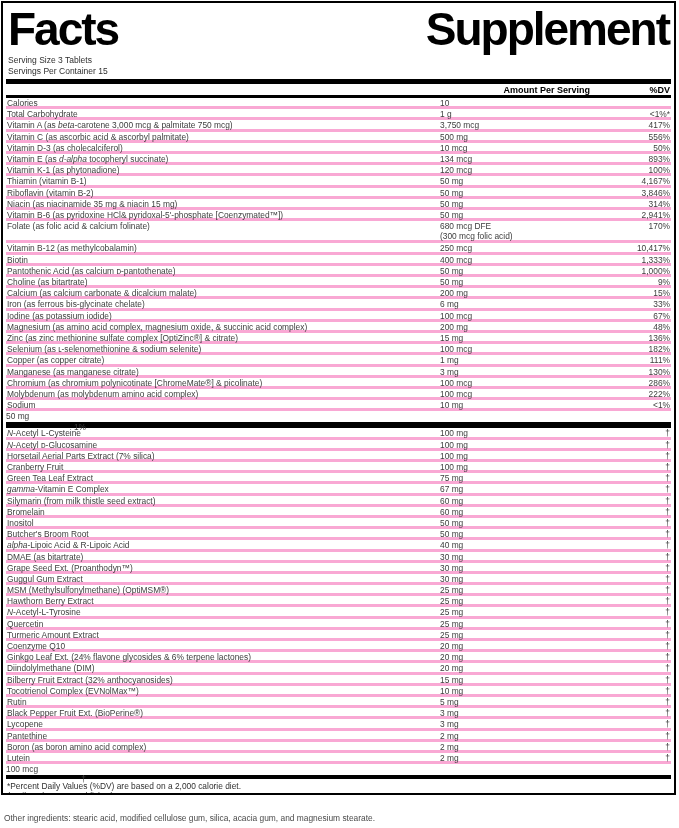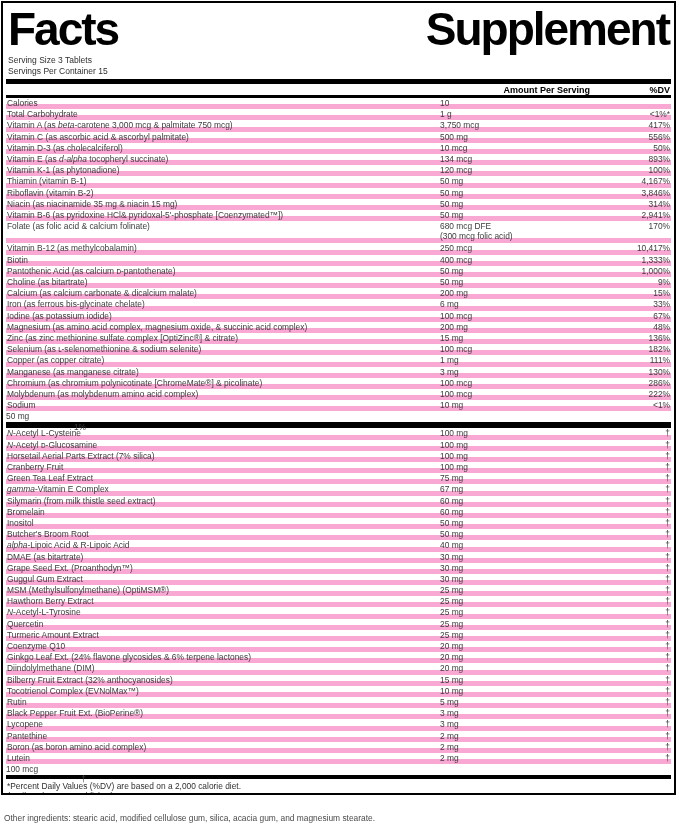--- a/index.html
+++ b/index.html
@@ -10,21 +10,21 @@
   .serving{font-size:8.5px;line-height:11px;color:#2f2f2f;padding-left:2px;}
   .bar{background:#000;width:100%;}
   .bar-top{height:5px;margin-top:2px;}
   .bar-underheader{height:3px;}
   .bar-mid{height:6px;}
   .bar-bottom{height:4px;}
   .hdr-row{display:flex;align-items:flex-end;height:11px;font-size:9px;font-weight:bold;color:#000;}
   .hdr-spacer{flex:1;}
   .hdr-amt{width:150px;text-align:right;}
   .hdr-dv{width:80px;text-align:right;padding-right:1px;}
-  .rows .row{display:flex;align-items:flex-start;height:11.2px;box-sizing:border-box;border-bottom:5px solid #f9a8d4;font-size:8.4px;line-height:10.4px;}
+  .rows .row{display:flex;align-items:flex-start;height:11.2px;box-sizing:border-box;border-bottom:3px solid #f9a8d4;font-size:8.4px;line-height:10.4px;}
   .rows .row.tall{height:22.4px;}
   .rows .row:last-child{border-bottom:none;flex-direction:column;}
   .c-name{flex:1;padding-left:1px;white-space:nowrap;overflow:hidden;}
   .c-amt{width:150px;white-space:nowrap;}
   .c-dv{width:80px;text-align:right;padding-right:1px;white-space:nowrap;}
   .footnotes{font-size:8.4px;line-height:10px;padding:2px 1px 0 1px;color:#2f2f2f;}
   .below{position:absolute;left:4px;right:4px;top:768px;margin-top:45px;}
   .other-ing{font-size:8.4px;color:#4a4a4a;line-height:10px;}
   .rev{font-size:8px;color:#6e6e6e;text-align:center;margin-top:3px;}
   i{font-style:italic;}

